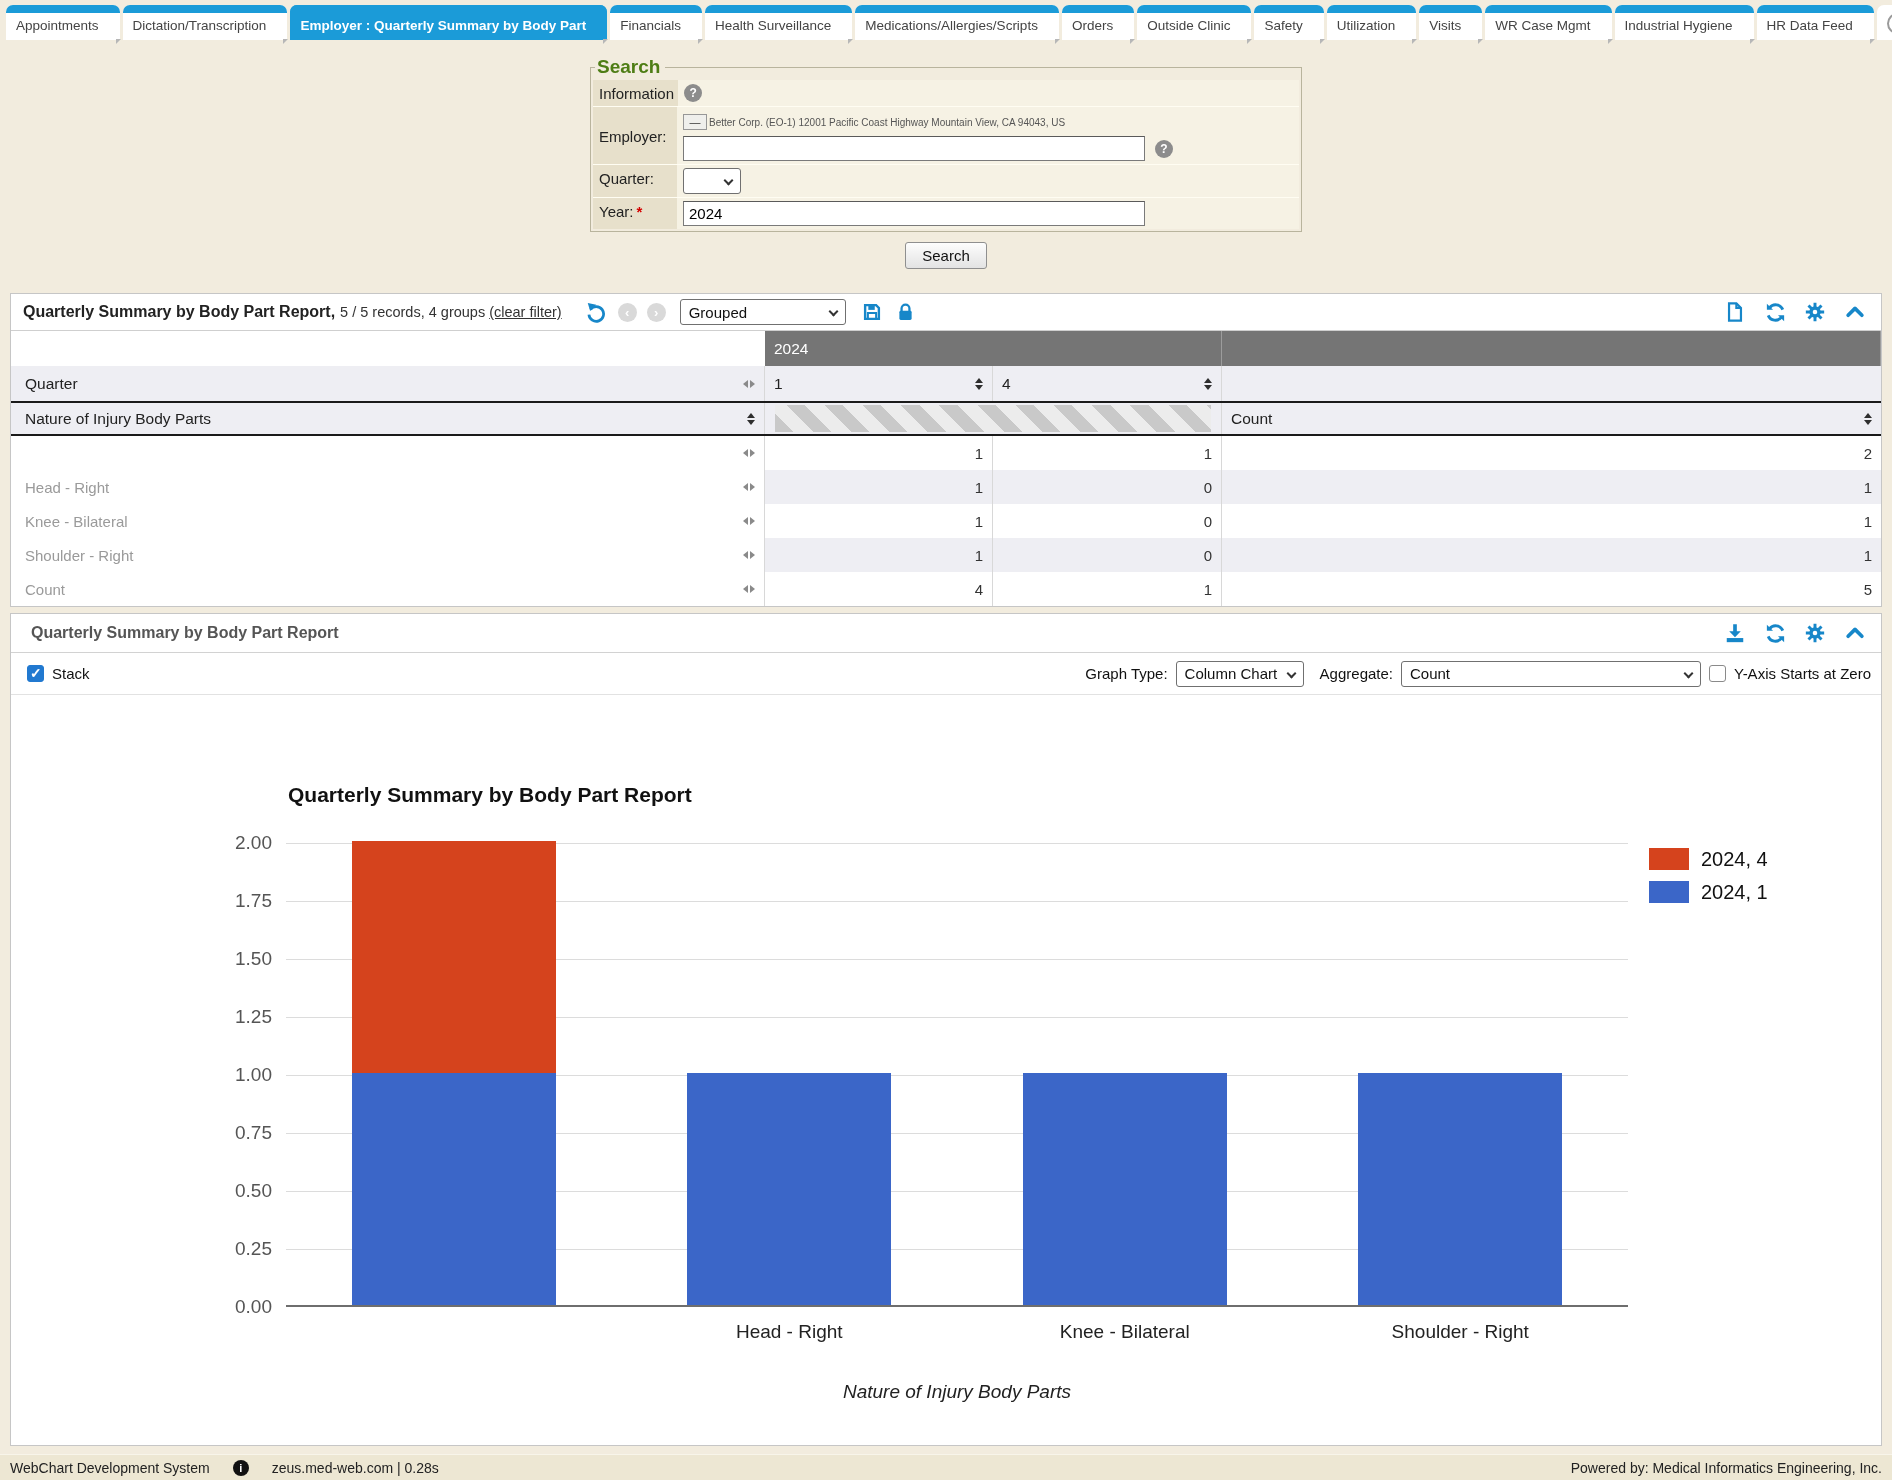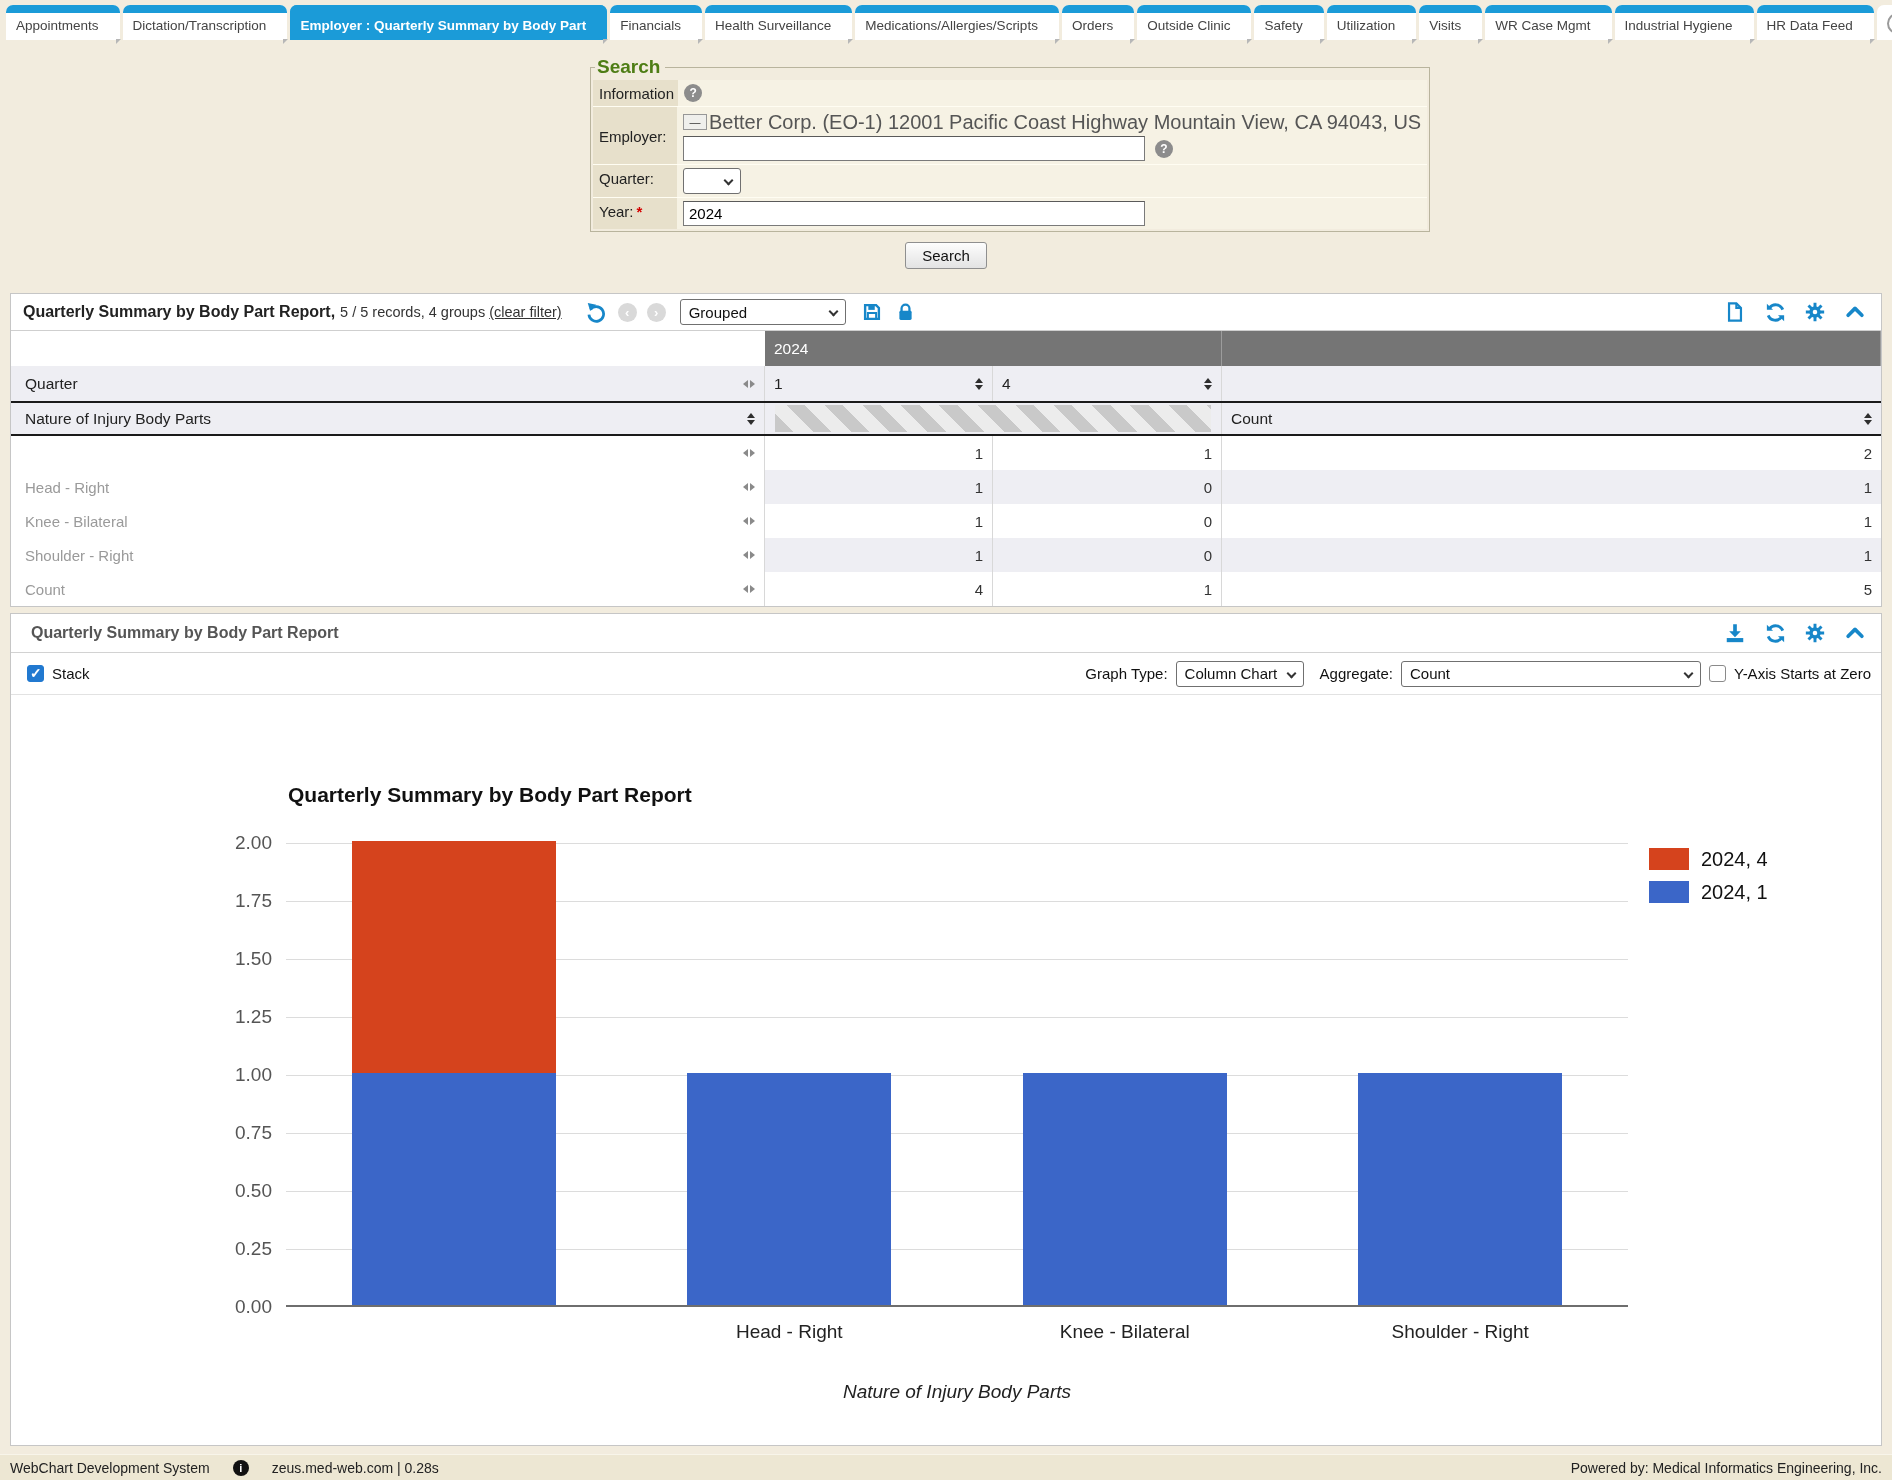--- a/index.html
+++ b/index.html
@@ -31,21 +31,21 @@
   .srow:last-child { border-bottom:none; }
   .slabel { flex:0 0 84px; background:#e7e0cb; padding:5px 4px 4px 6px; font-size:15px; color:#222; }
   .svalue { flex:1; padding:3px 6px; display:flex; align-items:center; }
   .svalue.col { flex-direction:column; align-items:flex-start; }
   .req { color:#d40000; font-weight:bold; margin-left:3px; }
   .qicon { display:inline-flex; width:18px; height:18px; border-radius:50%; background:#8c8c8c; color:#fff;
            font-size:12px; font-weight:bold; align-items:center; justify-content:center; flex:0 0 auto; cursor:pointer; }
   .minusbtn { display:inline-flex; width:24px; height:16px; border:1px solid #979797; background:#efefec;
               font-size:11px; color:#333; align-items:center; justify-content:center; margin-right:2px; cursor:pointer; }
   .empline1 { display:flex; align-items:center; height:24px; }
-  .empname { font-size:20px; color:#555; white-space:nowrap; }
+  .empname { font-size:10px; color:#555; white-space:nowrap; }
   .empline2 { display:flex; align-items:center; gap:10px; margin-top:2px; }
   .tinput { width:462px; height:25px; border:1px solid #7a7a7a; border-top-color:#5a5a5a; background:#fff;
             font-family:"Liberation Sans",sans-serif; font-size:15px; padding:0 5px; }
   .select { position:relative; display:inline-flex; align-items:center; background:#fff;
             border:1px solid #707070; border-radius:3px; height:26px; padding:0 24px 0 8px;
             font-size:15px; color:#111; cursor:pointer; }
   .select .chev { position:absolute; right:8px; top:8px; width:7px; height:7px;
                   border-right:2px solid #333; border-bottom:2px solid #333; transform:rotate(45deg); }
   .qtr-select { width:58px; }
   .search-btn { display:block; margin:10px auto 0; height:27px; padding:0 16px; font-size:15px;

